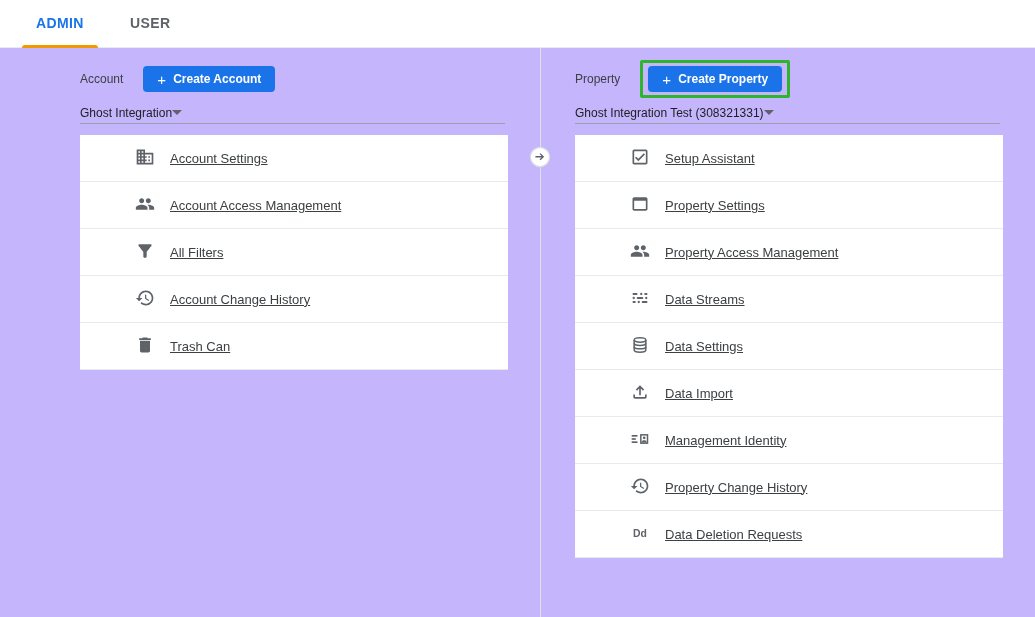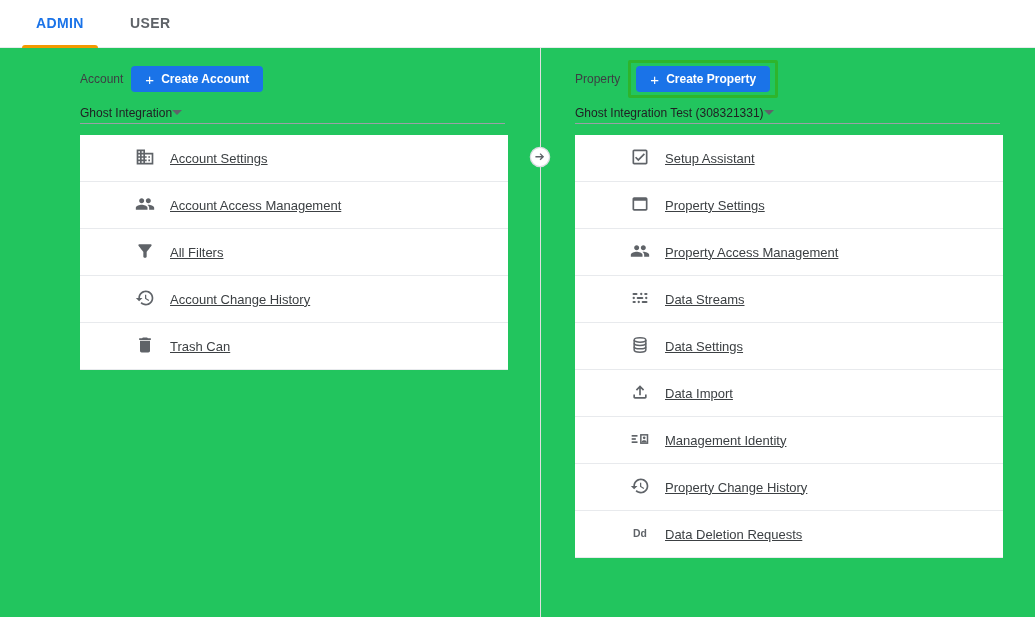--- a/index.html
+++ b/index.html
@@ -6,21 +6,21 @@
     --accent-blue:#1a73e8;
     --tab-underline-orange:#f29900;
     --highlight-green:#2eb52c;
     --icon-grey:#5f6368;
     --text-dark:#3c4043;
     --divider:#e0e0e0;
   }
   *{box-sizing:border-box;margin:0;padding:0;}
   html,body{width:1035px;height:617px;overflow:hidden;background:#fff;
     font-family:"Liberation Sans",sans-serif;color:var(--text-dark);}
-  .stage{position:absolute;top:0;left:0;width:1035px;height:617px;background:#22c55e;}
+  .stage{position:absolute;top:0;left:0;width:1035px;height:617px;background:#c4b5fd;}
 
   
   .header{position:absolute;top:0;left:0;right:0;height:48px;background:#fff;
     border-bottom:1px solid #e8eaed;}
   .tab{position:absolute;top:0;height:48px;line-height:46px;padding:0 14px;
     font-size:14px;font-weight:700;letter-spacing:.4px;color:var(--icon-grey);cursor:pointer;}
   .tab.active{color:var(--accent-blue);}
   .tab.active::after{content:"";position:absolute;left:0;right:0;bottom:0;height:3px;
     background:var(--tab-underline-orange);border-radius:3px 3px 0 0;}
   .tab-admin{left:22px;}
@@ -29,21 +29,21 @@
   
   .v-divider{position:absolute;left:540px;top:48px;bottom:0;width:1px;background:var(--divider);}
   .arrow-badge{position:absolute;left:529px;top:146px;width:22px;height:22px;}
   .arrow-badge svg{width:22px;height:22px;display:block;}
 
   
   .column{position:absolute;top:48px;width:430px;}
   .column-account{left:80px;}
   .column-property{left:575px;}
 
-  .section-header{position:absolute;top:14px;left:0;height:34px;display:flex;align-items:center;gap:8px;}
+  .section-header{position:absolute;top:14px;left:0;height:34px;display:flex;align-items:center;gap:20px;}
   .section-label{font-size:12px;color:var(--text-dark);}
   .create-btn{display:flex;align-items:center;gap:7px;height:26px;padding:0 14px;
     background:var(--accent-blue);color:#fff;border:none;border-radius:4px;
     font-size:12px;font-weight:700;font-family:"Liberation Sans",sans-serif;cursor:pointer;white-space:nowrap;}
   .plus{font-size:15px;font-weight:400;line-height:1;}
   .highlight-box{border:3px solid var(--highlight-green);padding:3px 5px;border-radius:2px;}
 
   .selector{position:absolute;top:54px;left:0;width:425px;height:22px;
     display:flex;align-items:center;justify-content:flex-start;
     border-bottom:1px solid #9aa0a6;font-size:12px;color:#202124;cursor:pointer;}

